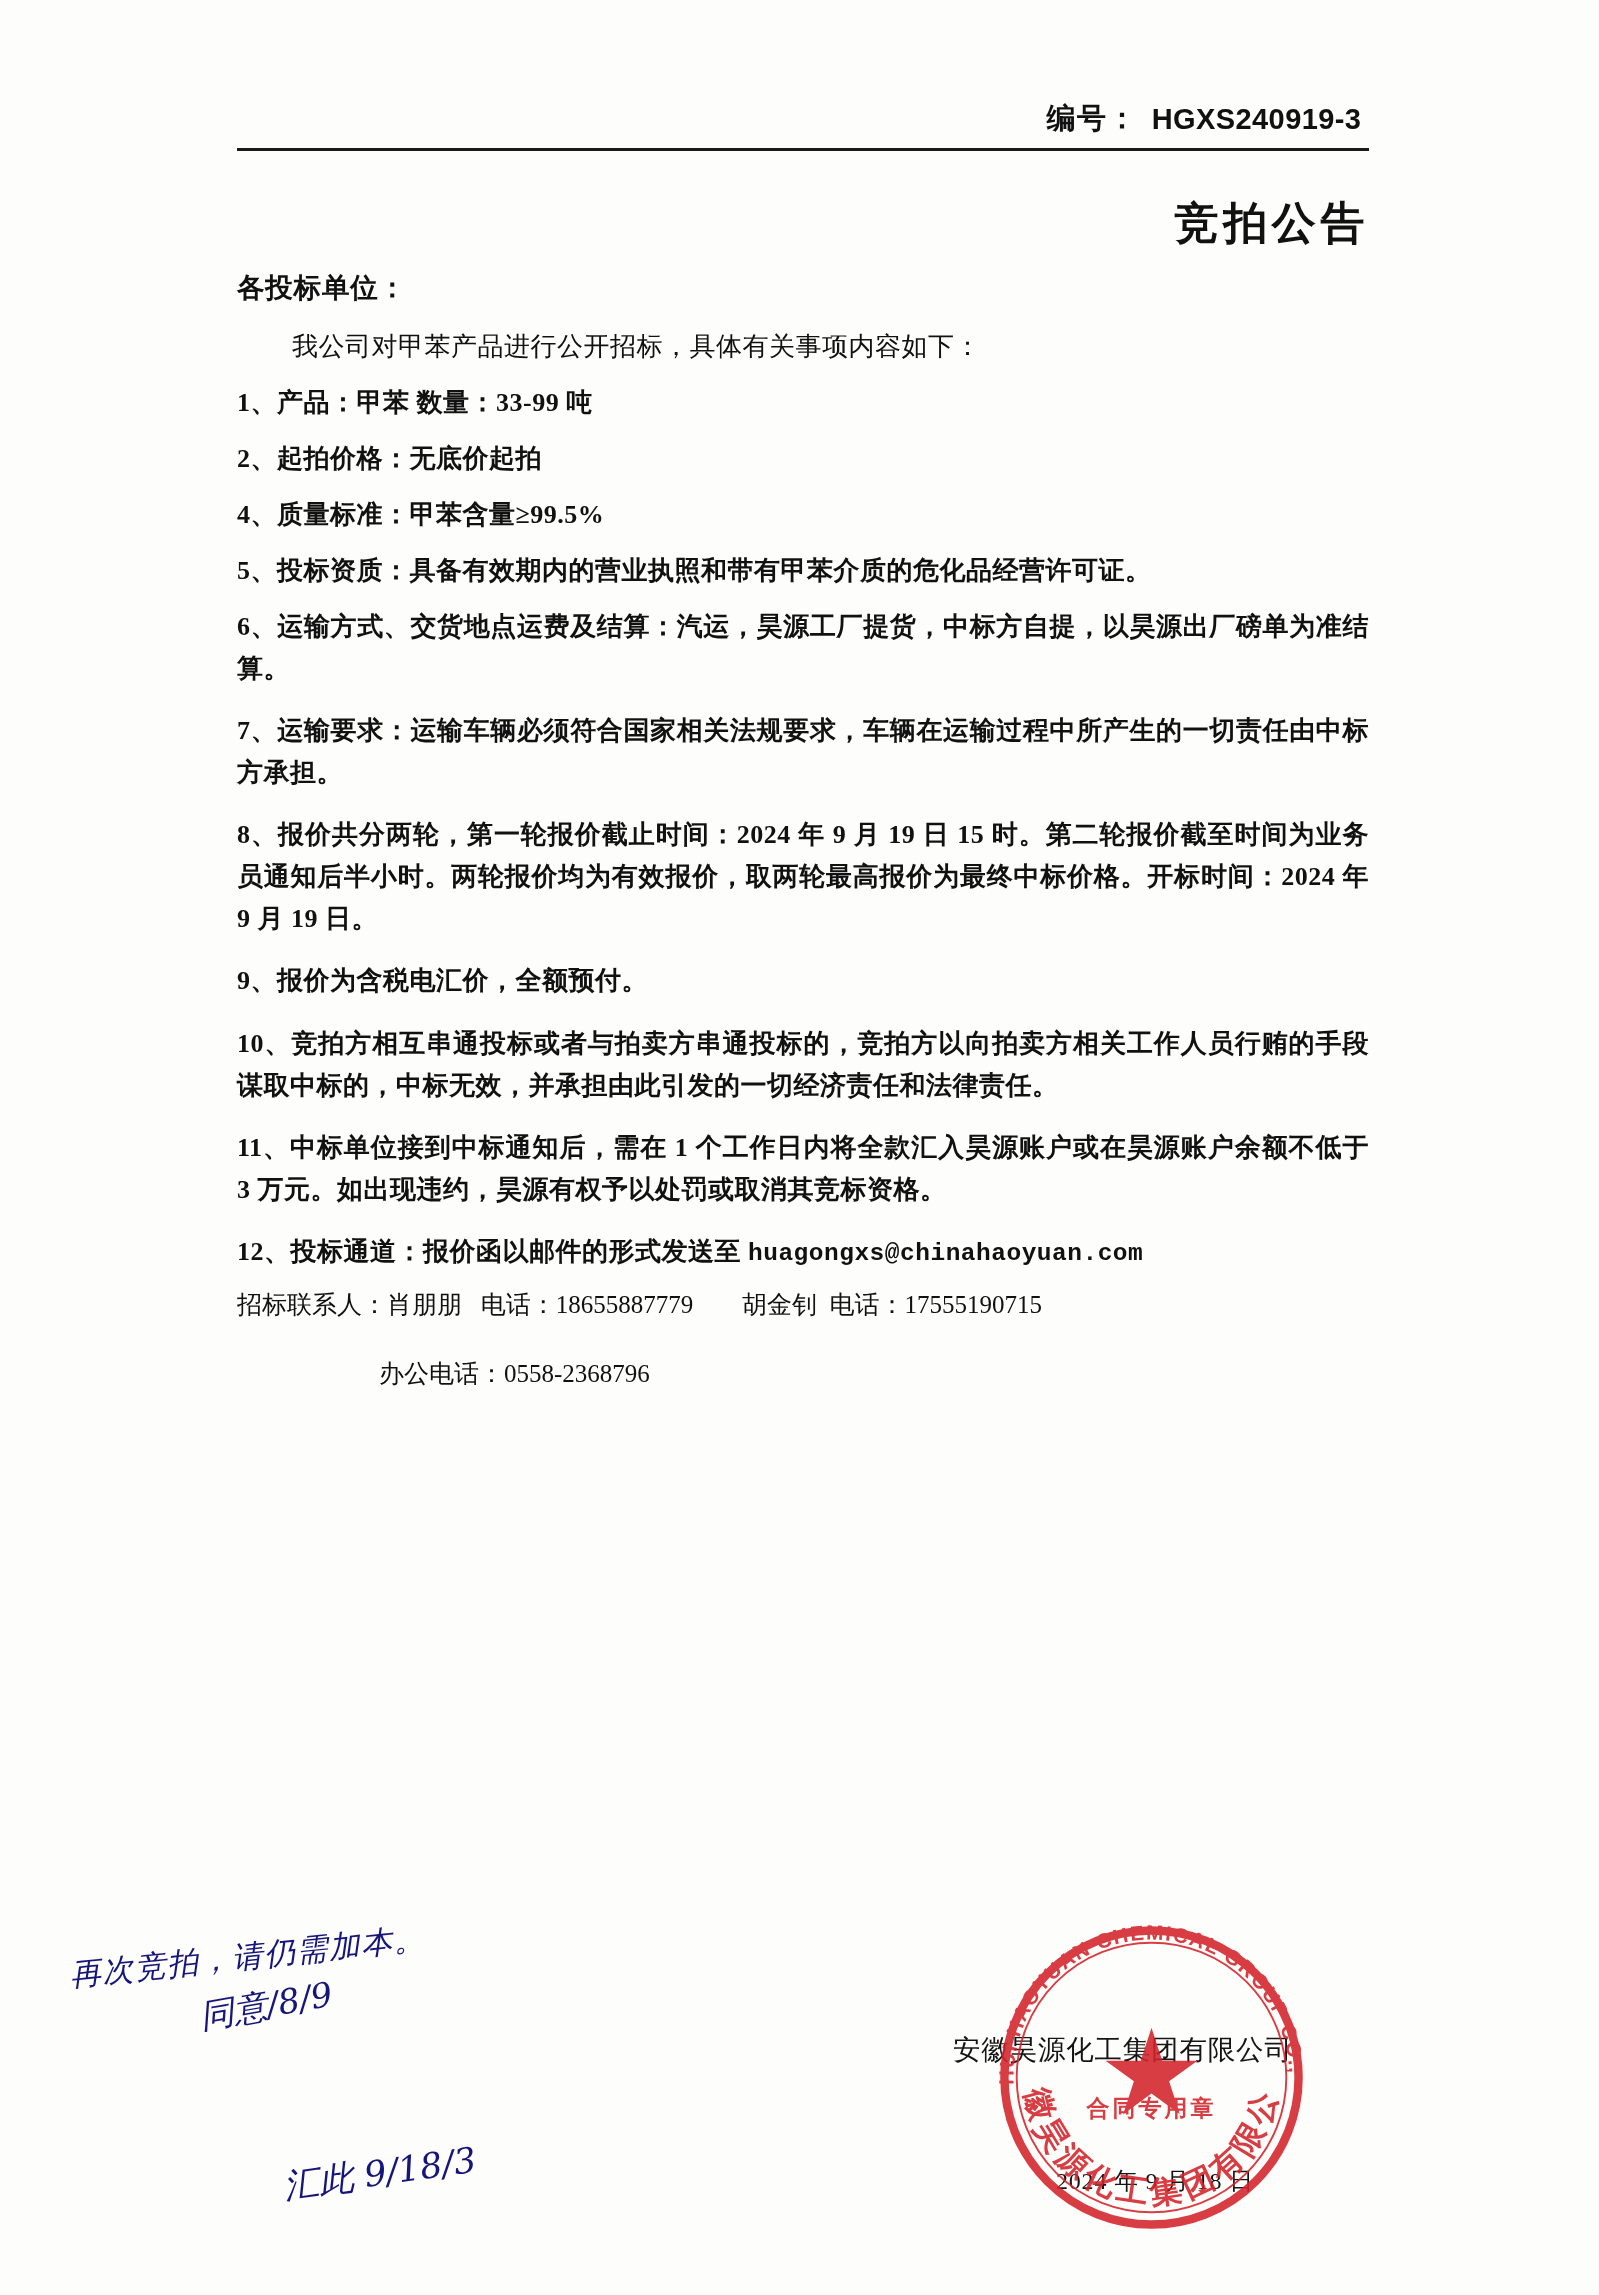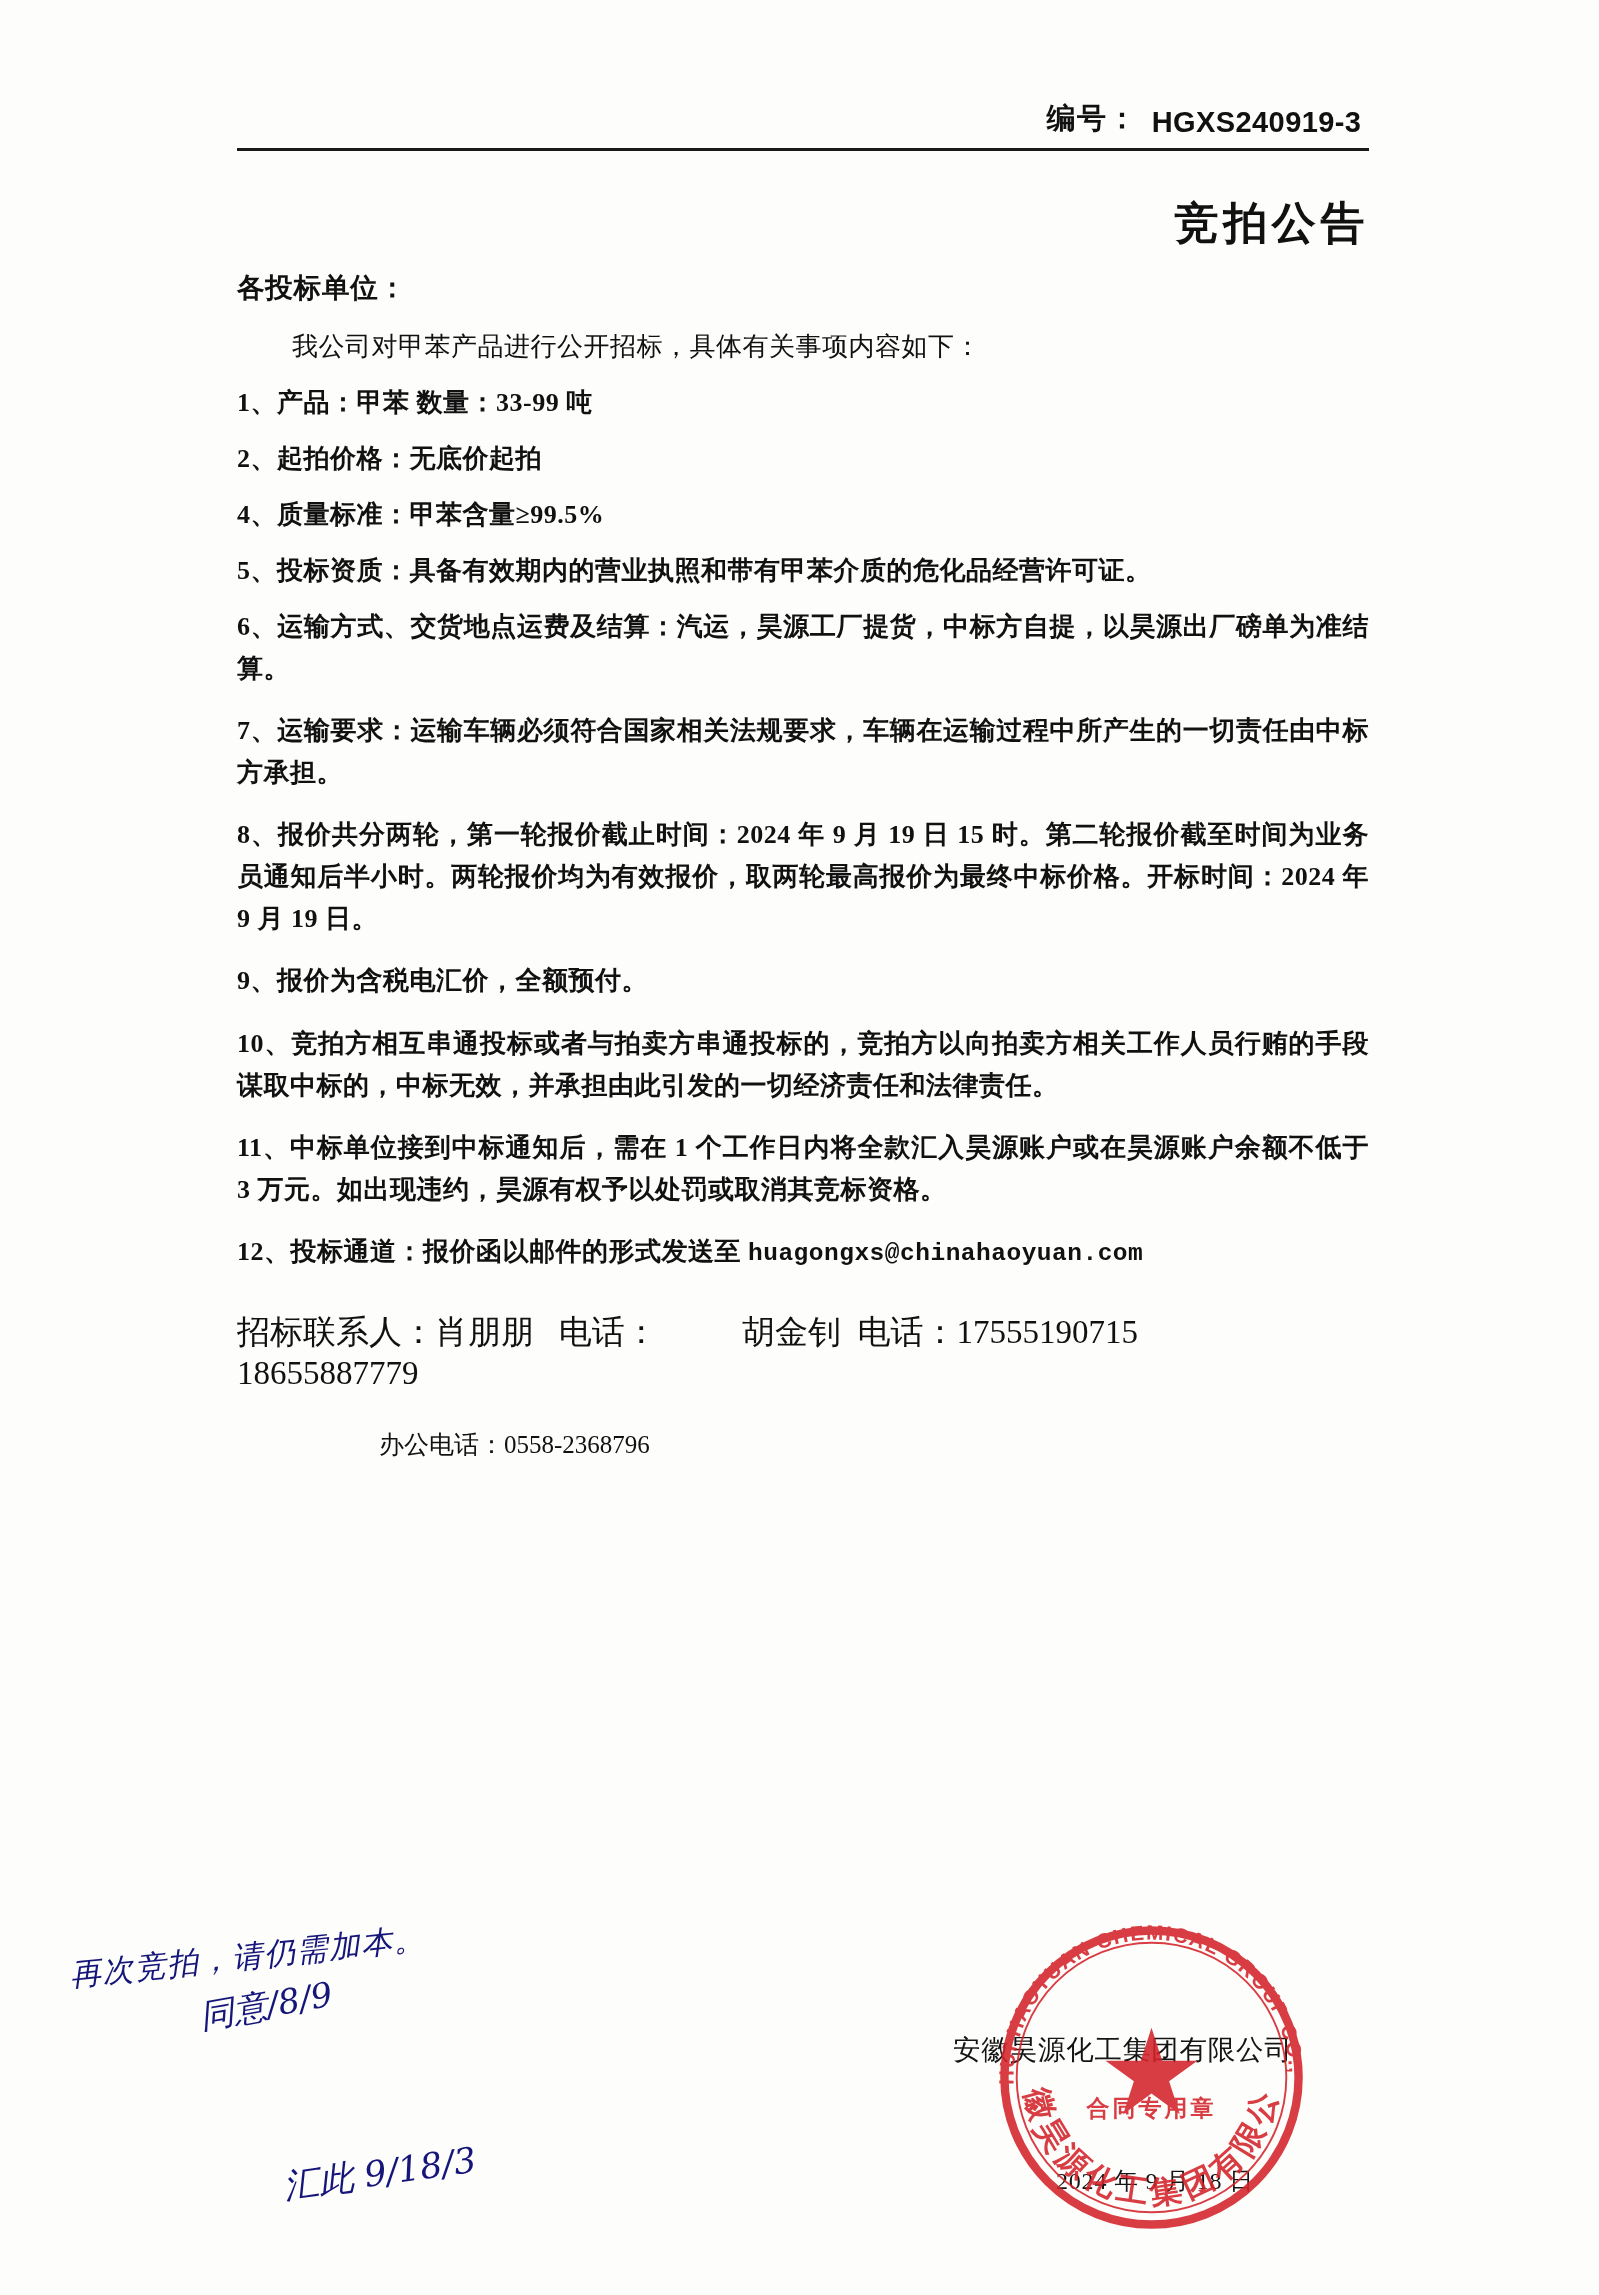--- a/index.html
+++ b/index.html
@@ -24,21 +24,21 @@
     position: absolute;
     left: 237px;
     top: 99px;
     width: 1132px;
   }
 
   
   .header-row {
     display: flex;
     justify-content: flex-end;
-    align-items: flex-end;
+    align-items: center;
     gap: 13.8px;
     padding-right: 7.7px;
   }
   .header-label {
     font-size: 29px;
     font-weight: bold;
     letter-spacing: 1.5px;
   }
   .header-number {
     font-size: 29px;
@@ -84,22 +84,22 @@
   .bold {
     font-weight: bold;
   }
   .mono-mail {
     font-family: "Liberation Mono", monospace;
     font-size: 24.5px;
   }
 
   
   .contacts {
-    margin-top: 36px;
-    font-size: 33px;
+    margin-top: 14px;
+    font-size: 25px;
     display: flex;
   }
   .contacts .c1 { width: 505px; }
   .office {
     margin-top: 36px;
     font-size: 25px;
     padding-left: 142px;
   }
 
   

